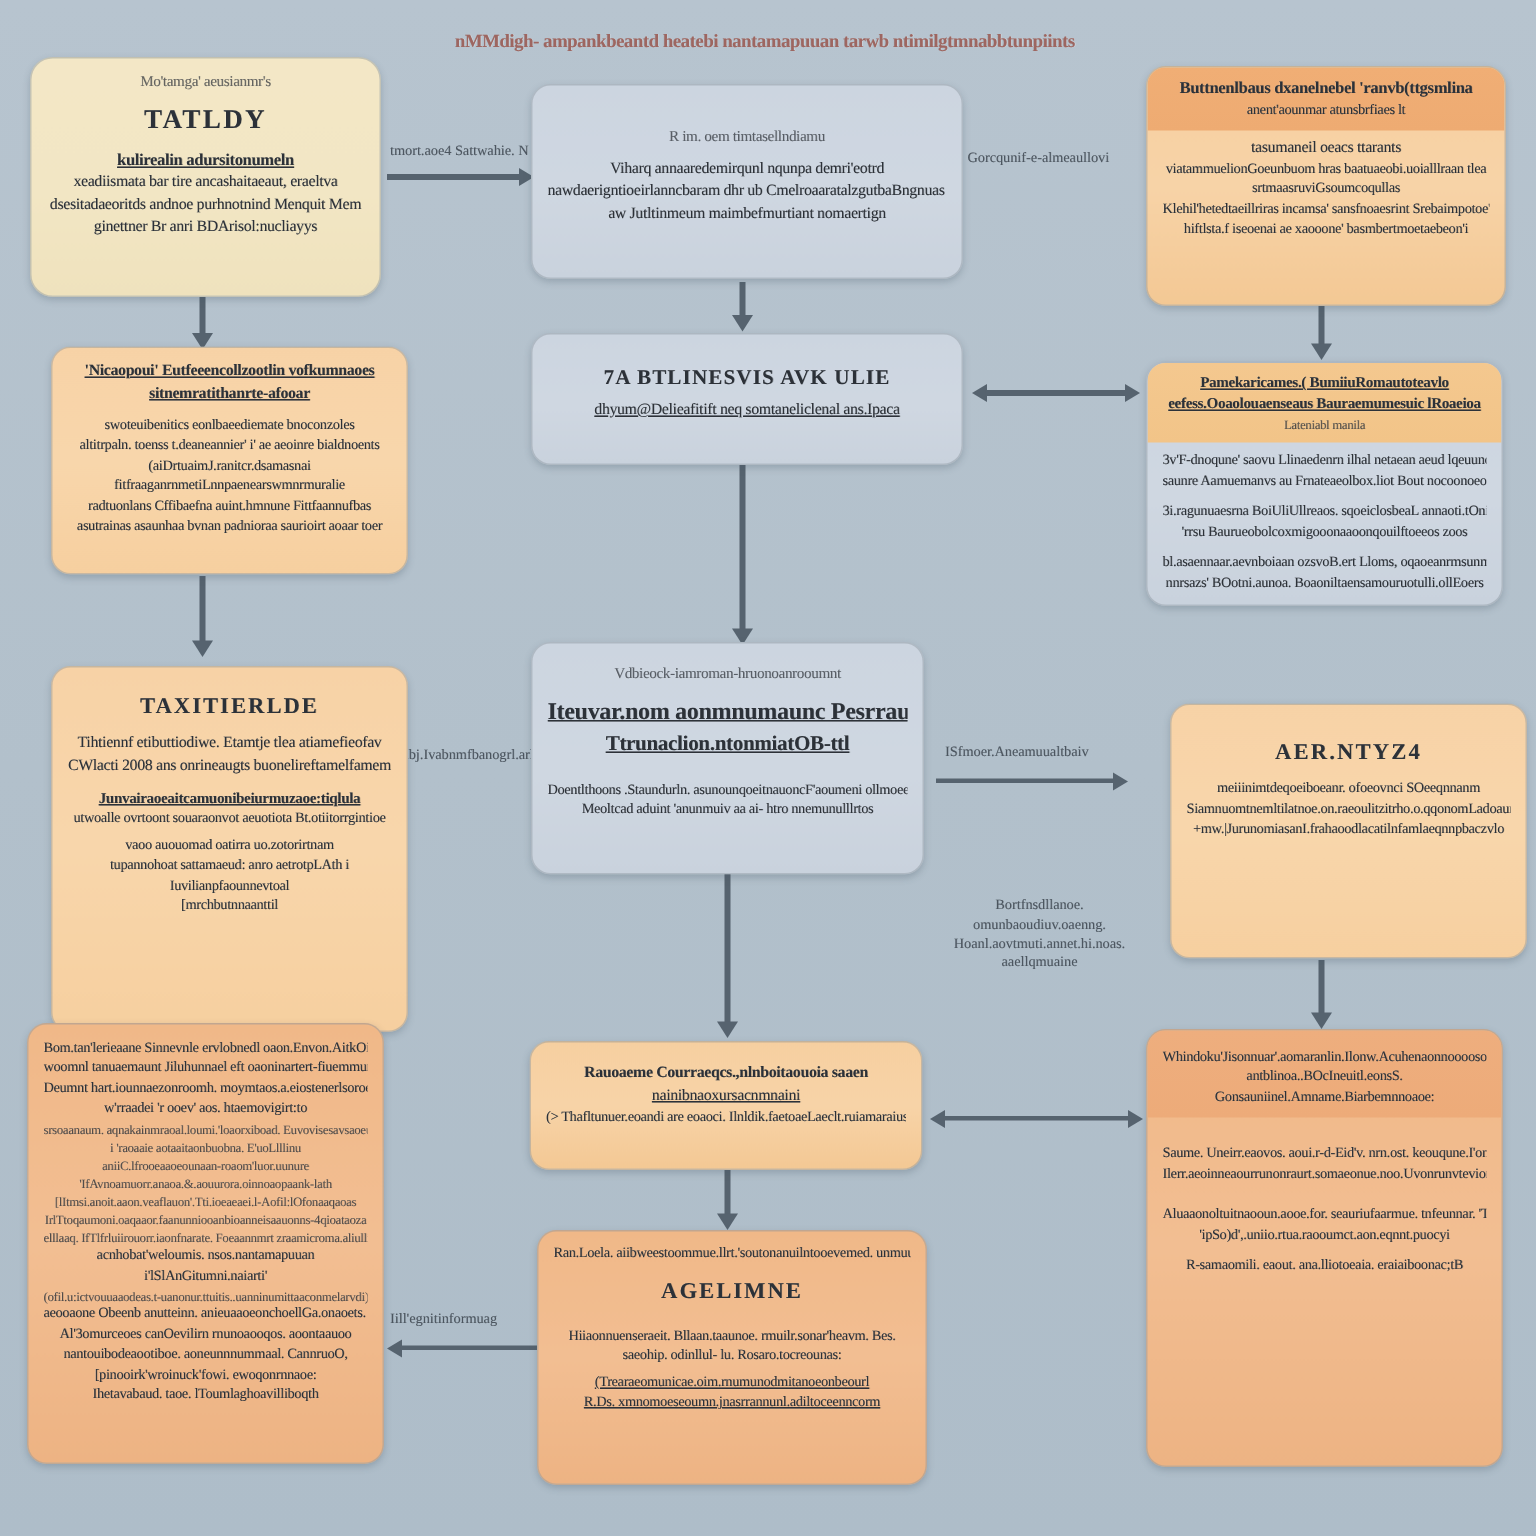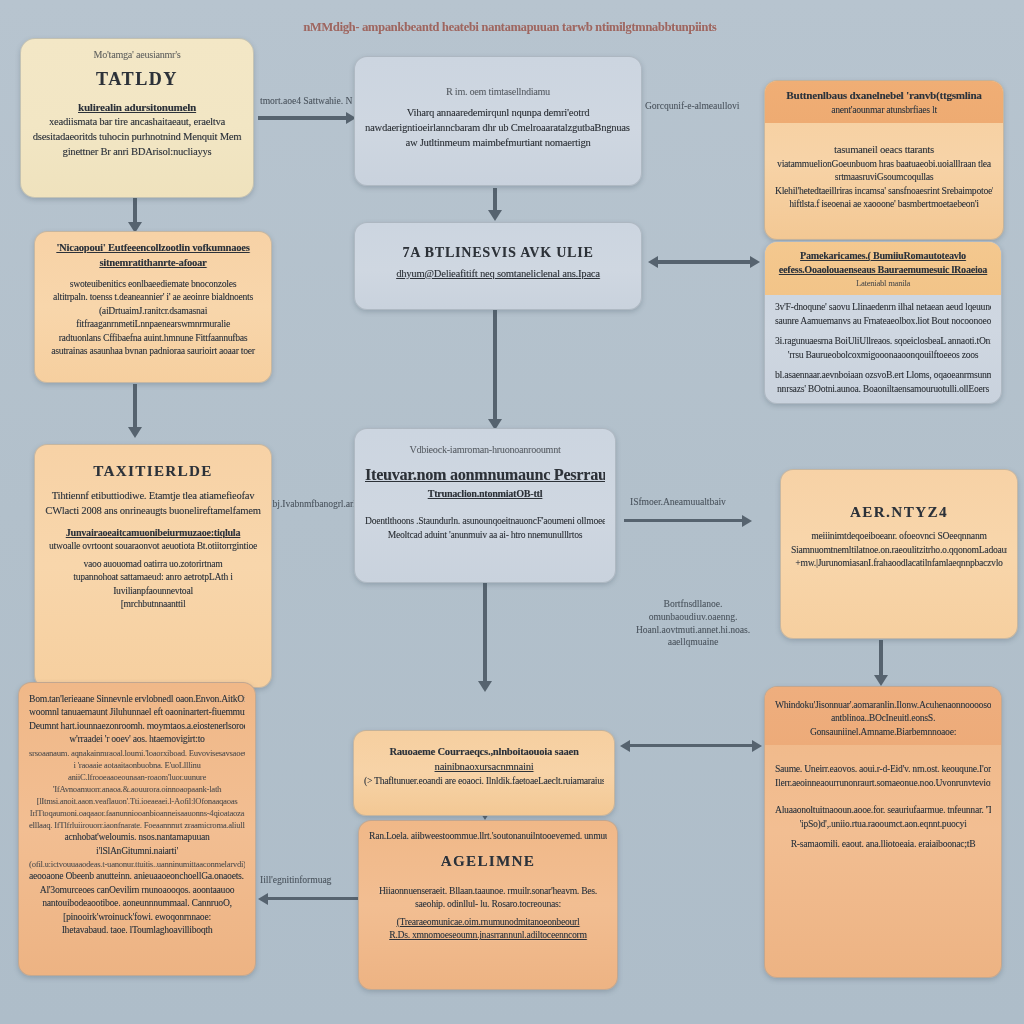--- a/index.html
+++ b/index.html
@@ -50,21 +50,21 @@
   }
   .node .hdr-band {
     padding: 7px 10px 6px 10px;
     text-align: center;
   }
 
   
   .fill-cream   { background: linear-gradient(180deg,#f3e7c6 0%, #f2e6c4 55%, #efe2bd 100%); }
   .fill-bluegray{ background: linear-gradient(180deg,#ccd5e0 0%, #cfd7e1 55%, #c9d2dd 100%); }
   .fill-orange  { background: linear-gradient(180deg,#f7d2a6 0%, #f8d6ab 50%, #f6cf9f 100%); margin-left: 16px; }
-  .fill-peach   { background: linear-gradient(180deg,#f6cfa0 0%, #f7d3a7 50%, #f3c894 100%); margin-top: 36px; }
+  .fill-peach   { background: linear-gradient(180deg,#f6cfa0 0%, #f7d3a7 50%, #f3c894 100%); }
   .fill-salmon  { background: linear-gradient(180deg,#f0b888 0%, #f2be92 50%, #edb383 100%); }
   .band-orange  { background: linear-gradient(180deg,#f0ae75 0%, #eeab72 100%); }
   .band-amber   { background: linear-gradient(180deg,#f4c88f 0%, #f2c488 100%); }
   .band-salmon  { background: linear-gradient(180deg,#eeae7e 0%, #edab79 100%); }
 
   
   .ln {
     display: block;
     font-family: "Liberation Serif", serif;
     color: #2c3138;
@@ -194,41 +194,41 @@
     <div class="stem" style="left:9px; top:4px; width:92px; height:3px;"></div>
   </div>
   <div class="conn-label" style="left:260px; top:874px; width:110px;">Iill'egnitinformuag</div>
 
   <div class="node fill-cream" style="left:20px; top:38px; width:234px; height:160px;border-radius:15px;">
     <div class="body">
       <span class="ln t-cap">Mo'tamga' aeusianmr's</span>
       <span class="ln t-title">TATLDY</span>
       <span class="ln t-sub">kulirealin adursitonumeln</span>
       <span class="ln t-body">xeadiismata bar tire ancashaitaeaut, eraeltva</span>
-      <span class="ln t-body">dsesitadaeoritds tuhocin purhnotnind Menquit Mem</span>
+      <span class="ln t-body">dsesitadaeoritds andnoe purhnotnind Menquit Mem</span>
       <span class="ln t-body">ginettner Br anri BDArisol:nucliayys</span>
     </div>
   </div>
 
   <div class="node fill-bluegray" style="left:354px; top:56px; width:288px; height:130px;">
     <div class="body" style="padding-top:28px;">
       <span class="ln t-cap">R im. oem timtasellndiamu</span>
       <div class="gap"></div>
       <span class="ln t-body">Viharq annaaredemirqunl nqunpa demri'eotrd</span>
       <span class="ln t-body">nawdaerigntioeirlanncbaram dhr ub CmelroaaratalzgutbaBngnuas Ireaia</span>
       <span class="ln t-body">aw Jutltinmeum maimbefmurtiant nomaertign</span>
     </div>
   </div>
 
   <div class="node fill-peach" style="left:764px; top:44px; width:240px; height:160px;">
     <div class="hdr-band band-orange">
       <span class="ln t-sub" style="text-decoration:none;">Buttnenlbaus dxanelnebel 'ranvb(ttgsmlina</span>
       <span class="ln t-small">anent'aounmar atunsbrfiaes lt</span>
     </div>
-    <div class="body" style="padding-top:20px;">
+    <div class="body" style="padding-top:5px;">
       <span class="ln t-body">tasumaneil oeacs ttarants</span>
       <span class="ln t-small">viatammuelionGoeunbuom hras baatuaeobi.uoialllraan tlea</span>
       <span class="ln t-small">srtmaasruviGsoumcoqullas</span>
       <span class="ln t-small">Klehil'hetedtaeillriras incamsa' sansfnoaesrint  Srebaimpotoe'rs</span>
       <span class="ln t-small">hiftlsta.f iseoenai ae xaooone' basmbertmoetaebeon'i</span>
     </div>
   </div>
 
   <div class="node fill-orange" style="left:18px; top:231px; width:238px; height:152px;">
     <div class="body">
@@ -284,30 +284,30 @@
       <span class="ln t-small">Iuvilianpfaounnevtoal</span>
       <span class="ln t-small">[mrchbutnnaanttil</span>
     </div>
   </div>
 
   <div class="node fill-bluegray" style="left:354px; top:428px; width:262px; height:155px;">
     <div class="body" style="padding-top:14px;">
       <span class="ln t-cap">Vdbieock-iamroman-hruonoanrooumnt</span>
       <div class="gap"></div>
       <span class="ln t-sub" style="font-size:16px;">Iteuvar.nom aonmnumaunc Pesrraunmnum aaon.oeoumal</span>
-      <span class="ln t-sub" style="font-size:10px;">Ttrunaclion.ntonmiatOB-ttl</span>
+      <span class="ln t-sub" style="font-size:14px;">Ttrunaclion.ntonmiatOB-ttl</span>
       <div class="gap"></div>
       <div class="gap"></div>
       <span class="ln t-small">Doentlthoons  .Staundurln.  asunounqoeitnauoncF'aoumeni ollmoee  andnoe.a.lvanerntis</span>
       <span class="ln t-small">Meoltcad aduint 'anunmuiv aa ai-  htro nnemunulllrtos</span>
     </div>
   </div>
 
   <div class="node fill-orange" style="left:764px; top:469px; width:238px; height:170px;">
-    <div class="body" style="padding-top:32px;">
+    <div class="body" style="padding-top:22px;">
       <span class="ln" style="font-size:15px; font-weight:bold; letter-spacing:1.5px;">AER.NTYZ4</span>
       <div class="gap"></div>
       <span class="ln t-small">meiiinimtdeqoeiboeanr.  ofoeovnci  SOeeqnnanm</span>
       <span class="ln t-small">Siamnuomtnemltilatnoe.on.raeoulitzitrho.o.qqonomLadoaur</span>
       <span class="ln t-small">+mw.|JurunomiasanI.frahaoodlacatilnfamlaeqnnpbaczvlo</span>
     </div>
   </div>
 
   <div class="node fill-salmon" style="left:18px; top:682px; width:238px; height:294px;">
     <div class="body" style="padding-top:10px;">

